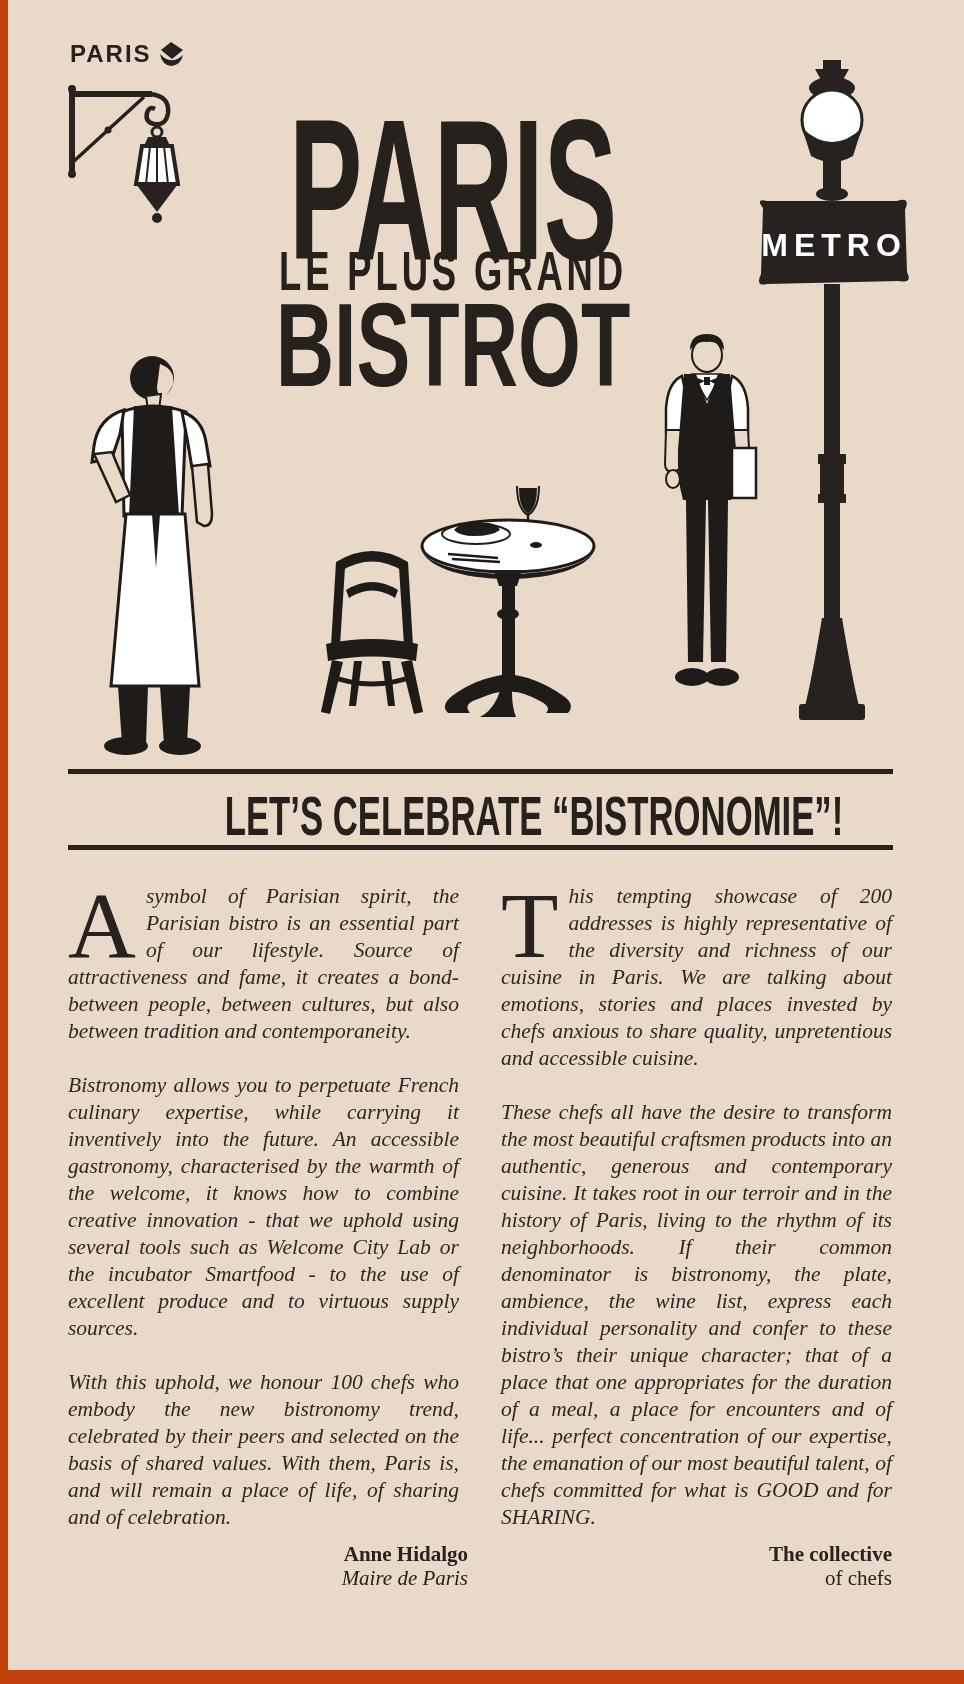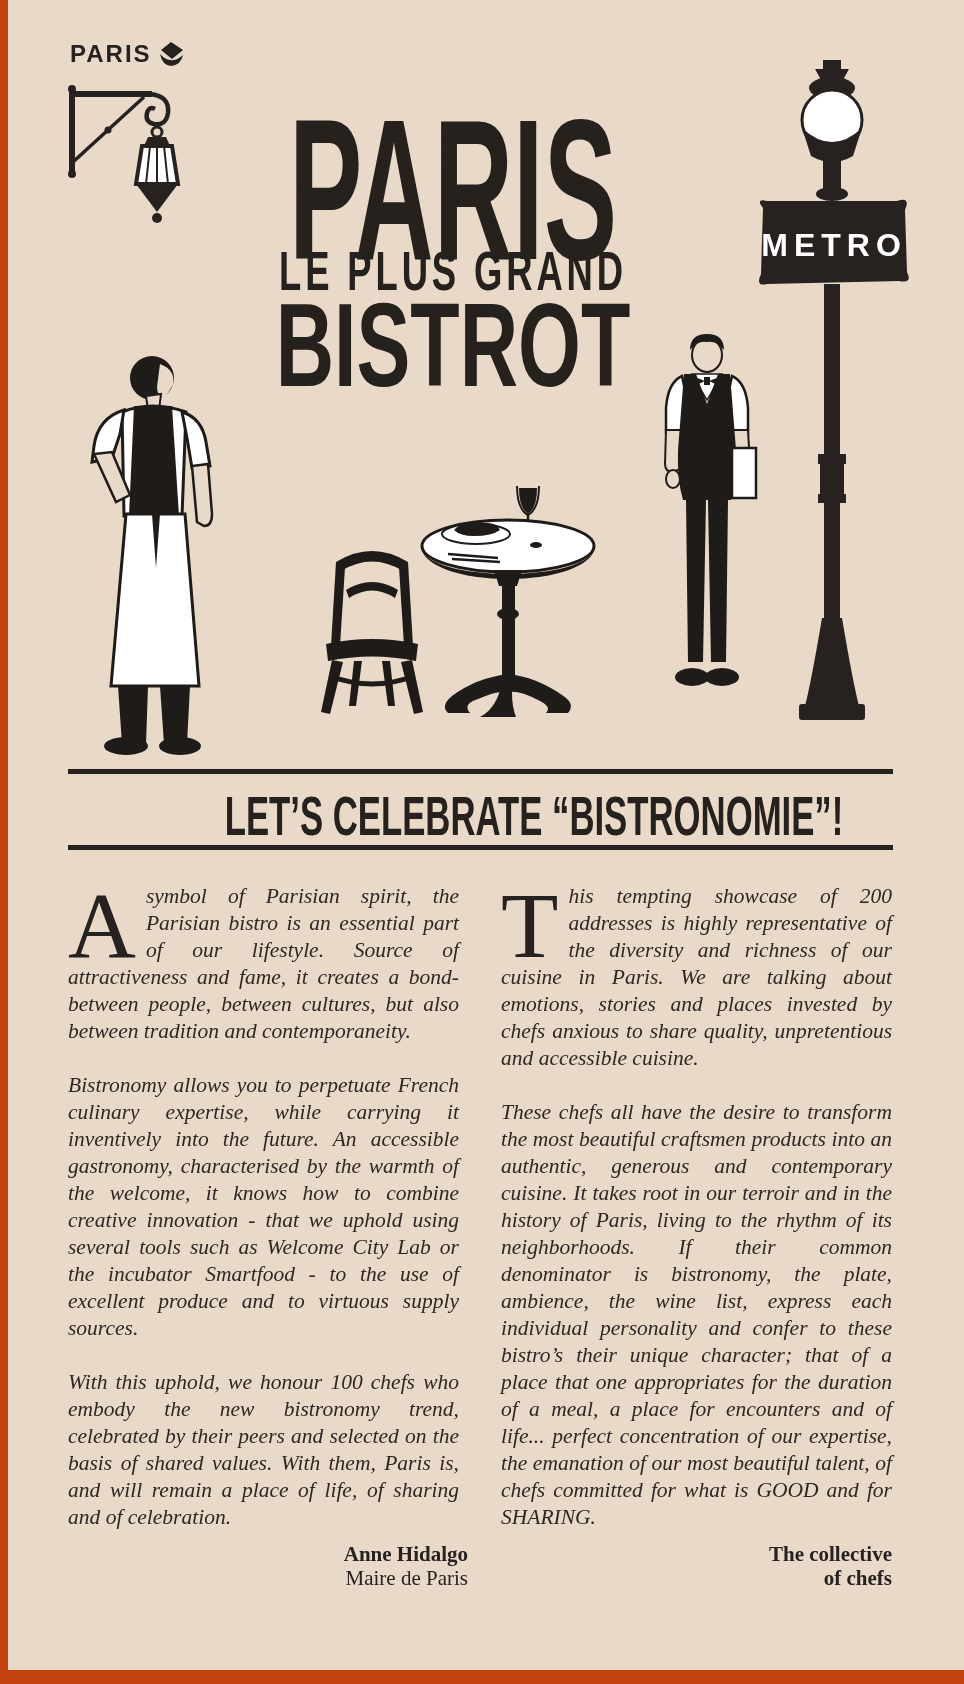--- a/index.html
+++ b/index.html
@@ -34,22 +34,22 @@
   .col{width:391px;}
   .col p{margin:0 0 27px 0;font-style:italic;font-size:21.5px;line-height:27px;
          text-align:justify;color:#2e2722;}
   .dropcap{float:left;font-style:normal;font-family:"Liberation Serif",serif;
            font-size:94px;line-height:76px;margin:4px 10px 0 0;color:#272220;}
 
   .sig{position:absolute;text-align:right;font-size:21px;line-height:24px;color:#272220;}
   .sig-left{top:1542px;right:496px;margin-left:21px;}
   .sig-right{top:1542px;right:72px;}
   .sig .name{font-weight:700;}
-  .sig .role-italic{}
-  .sig .role-bold{font-weight:700;}
+  .sig .role-italic{font-style:italic;}
+  .sig .role-bold{font-weight:400;}
 </style>
 </head>
 <body>
 
 <div class="stage">
   <div class="paper">
 
     <div class="citylogo">
       <span class="word">PARIS</span>
       <svg width="27" height="25" viewBox="0 0 27 25">

